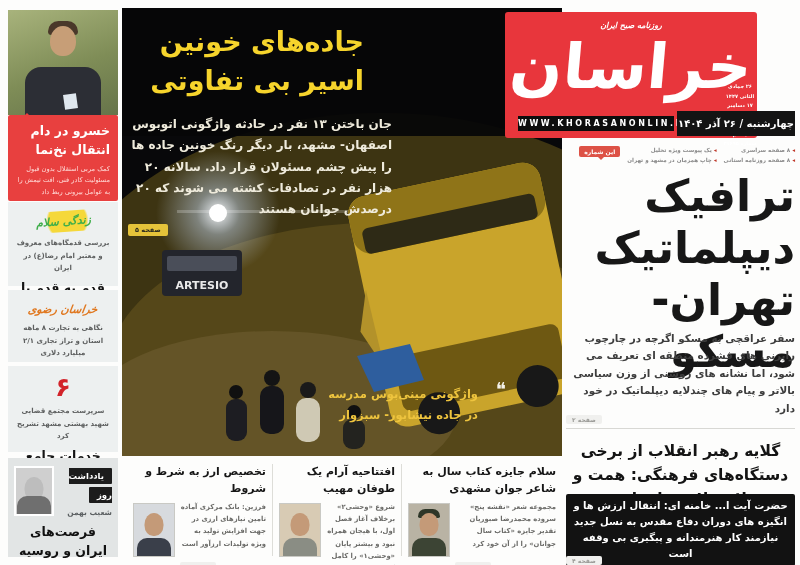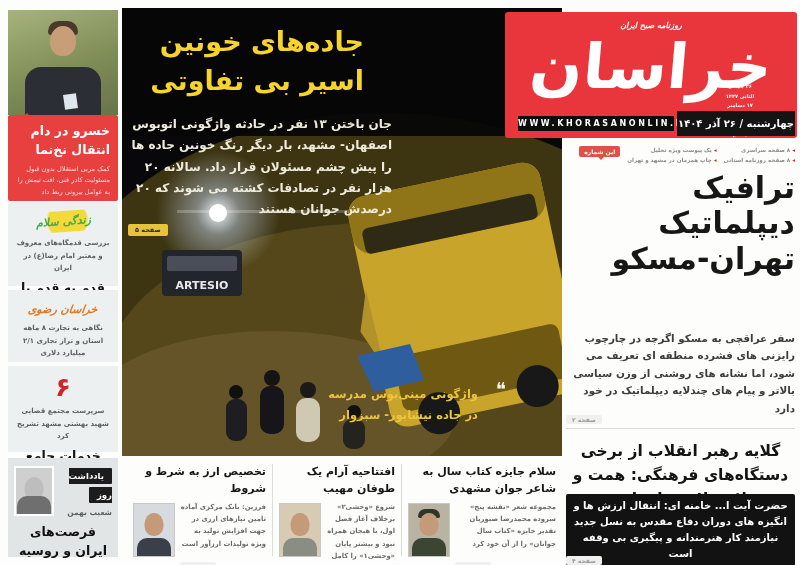--- a/index.html
+++ b/index.html
@@ -15,21 +15,21 @@
   .photo-lead { position:absolute; left:6px; top:106px; width:264px; text-align:right;
     color:#efebdc; font-size:12px; font-weight:600; line-height:1.78; }
   .ytag { position:absolute; left:6px; top:216px; background:#e5c33a; color:#2b2b20;
     font-size:6.5px; font-weight:700; padding:2px 7px; border-radius:2px; }
   .photo-caption { position:absolute; right:84px; top:376px; text-align:right;
     color:#eec43e; font-size:11.5px; font-weight:800; line-height:1.8; }
   .quote-icon { position:absolute; right:56px; top:370px; color:#f4f2ea; font-size:19px; }
   .quote-icon::before { content:"❝"; }
 
   
-  .masthead { position:absolute; left:505px; top:12px; width:292px; height:126px;
+  .masthead { position:absolute; left:505px; top:12px; width:252px; height:126px;
     background:#e8363c; border-radius:3px; overflow:visible; z-index:5; }
   .mast-tagline { position:absolute; top:9px; left:0; right:0; text-align:center;
     color:#fff; font-size:8px; font-weight:700; font-style:italic; }
   .mast-logo { position:absolute; top:10px; left:0; right:0; text-align:center;
     color:#fff; font-size:62px; font-weight:900; line-height:1.45;
     transform:skewX(-5deg); letter-spacing:-2px; }
   .mast-info { position:absolute; left:218px; top:70px; width:34px; text-align:center;
     color:#ffffff; font-size:5px; line-height:1.9; font-weight:600; }
   .url-bar { position:absolute; left:13px; top:104px; width:156px; height:15px;
     background:#0d0d0d; color:#fff; font-size:8px; font-weight:700; letter-spacing:2.6px;
@@ -42,21 +42,21 @@
   .index-row { position:absolute; left:566px; top:145px; width:229px; height:20px;
     display:flex; flex-direction:row; gap:7px; align-items:flex-start; }
   .index-pair { font-size:5.6px; color:#8a8a8a; line-height:1.8; text-align:right; font-weight:600; }
   .index-pair div::before { content:"◂ "; color:#c0392b; }
   .issue-tag { position:relative; background:#dd5246; color:#fff; font-size:6px; font-weight:700;
     padding:2px 5px; border-radius:2px; margin-top:1px; }
   .issue-tag::after { content:""; position:absolute; top:100%; right:40%;
     border:3px solid transparent; border-top-color:#dd5246; }
 
   .dip-headline { position:absolute; left:566px; top:170px; width:229px; text-align:right;
-    color:#171717; font-size:30px; font-weight:900; line-height:1.18; letter-spacing:-1px; }
+    color:#171717; font-size:44px; font-weight:900; line-height:1.18; letter-spacing:-1px; }
   .dip-lead { position:absolute; left:566px; top:330px; width:229px; text-align:right;
     color:#3d3d3d; font-size:10.4px; font-weight:600; line-height:1.68; }
   .gtag { background:#f0f0ee; color:#9a9a96; font-size:6px; font-weight:700;
     padding:1px 6px; border-radius:2px; display:inline-block; }
   .dip-tag-row { position:absolute; left:566px; top:407px; width:229px; text-align:left; }
   .divider-r { position:absolute; left:566px; top:428px; width:229px; height:1px; background:#d8d8d4; }
 
   .leader-head { position:absolute; left:566px; top:439px; width:229px; text-align:center;
     color:#141414; font-size:15.5px; font-weight:800; line-height:1.55; }
   .leader-highlight { position:absolute; left:566px; top:494px; width:229px;

